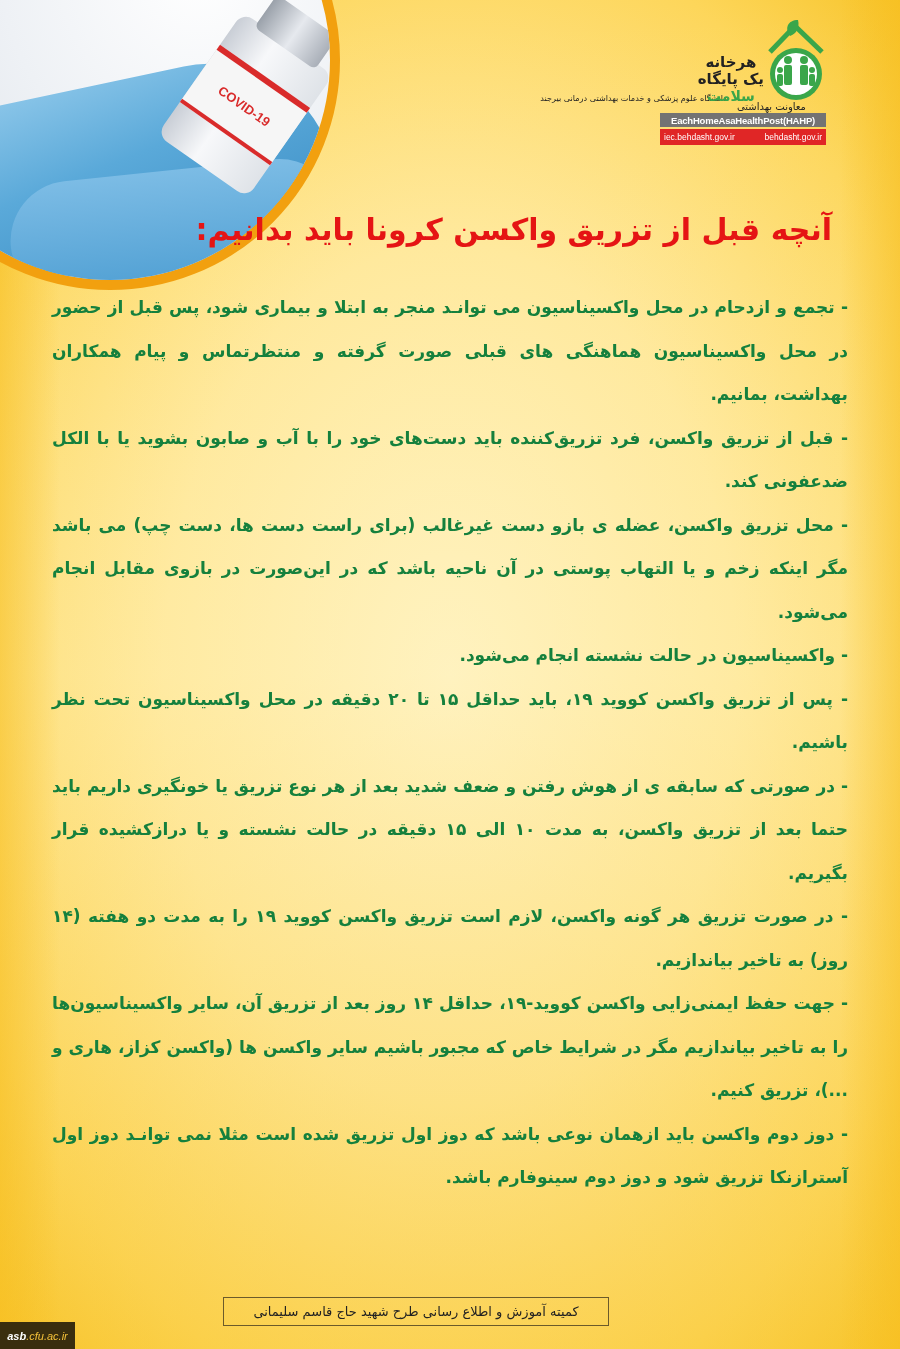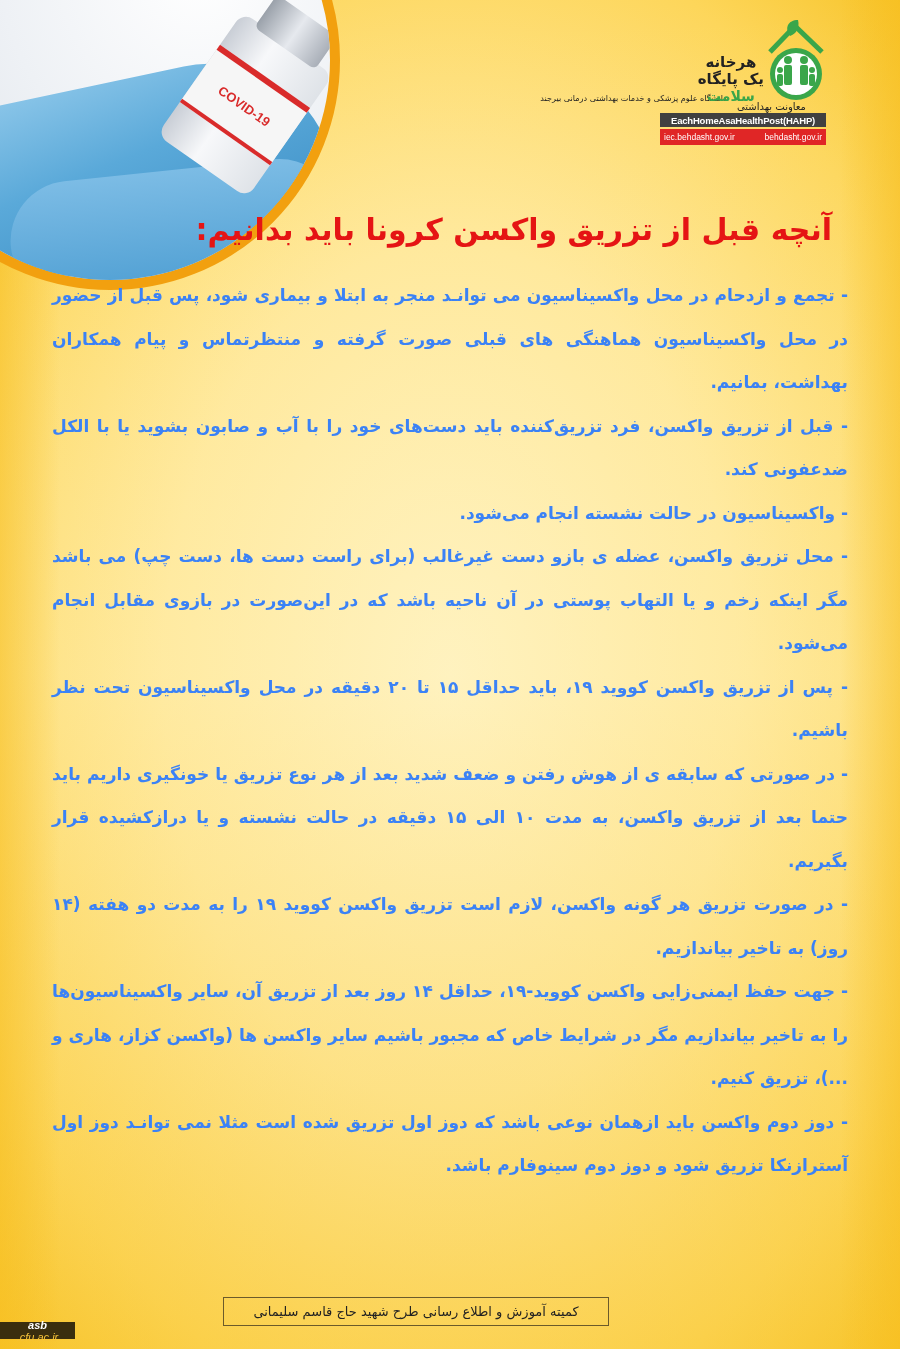--- a/index.html
+++ b/index.html
@@ -68,57 +68,57 @@
 
   .hahp-logo { position: absolute; left: 660px; top: 18px; width: 170px; height: 130px; }
   .hahp-apple { position: absolute; right: 0; top: 0; width: 70px; height: 86px; }
   .hahp-text {
     position: absolute; right: 66px; top: 36px; direction: rtl; text-align: center;
     font: bold 15px "DejaVu Sans", sans-serif; color: #222; line-height: 17px;
   }
   .hahp-text .green { color: #3aa64a; font-size: 14px; }
   .hahp-banner {
     position: absolute; left: 0; top: 95px; width: 166px; height: 14px;
-    background: #404040; color: #fff; font: bold 9.5px "Liberation Sans", sans-serif;
+    background: #737373; color: #fff; font: bold 9.5px "Liberation Sans", sans-serif;
     display: flex; align-items: center; justify-content: center; letter-spacing: -0.2px;
   }
   .hahp-urls {
     position: absolute; left: 0; top: 111px; width: 166px; height: 12px;
     background: #e02626; color: #fff; font: 8.5px "Liberation Sans", sans-serif;
     display: flex; justify-content: space-between; align-items: center; padding: 8px 4px; box-sizing: border-box;
   }
 
   
   .title {
     position: absolute; right: 68px; top: 212px;
     direction: rtl; color: #e51414;
     font: bold 30px "DejaVu Sans", sans-serif; white-space: nowrap;
   }
   .title .ul { text-decoration-thickness: 3px; text-underline-offset: 6px; }
 
   
   .content {
-    position: absolute; left: 52px; right: 52px; top: 274px;
+    position: absolute; left: 52px; right: 52px; top: 286px;
     direction: rtl; text-align: justify; text-align-last: right;
-    color: #3b82f6; font: bold 17px "DejaVu Sans", sans-serif; line-height: 43.5px;
+    color: #15803d; font: bold 17px "DejaVu Sans", sans-serif; line-height: 43.5px;
   }
   .content p { margin: 0; }
 
   
   .footer-box {
     position: absolute; left: 223px; top: 1297px; width: 386px; height: 29px;
     border: 1px solid #6b5a2a; box-sizing: border-box;
     display: flex; align-items: center; justify-content: center;
     direction: rtl; font: 13px "DejaVu Sans", sans-serif; color: #222;
   }
   .watermark {
-    position: absolute; left: 0; top: 1322px; width: 75px; height: 17px;
+    position: absolute; left: 0; top: 1322px; width: 75px; height: 28px;
     background: #3a2e0e; color: #fff;
     font: italic bold 11px "Liberation Sans", sans-serif;
-    display: flex; align-items: center; justify-content: center; flex-direction: column;
+    display: flex; align-items: center; justify-content: center;
   }
   .watermark .dom { color: #f5c23a; font-weight: normal; }
 </style>
 </head>
 <body>
 
 <div class="bg-streaks"></div>
 
 <div class="hero">
   <div class="glove"></div>
@@ -165,22 +165,22 @@
     <span>iec.behdasht.gov.ir</span>
     <span>behdasht.gov.ir</span>
   </div>
 </div>
 
 <div class="title"><span>آنچه </span><span class="ul">قبل از تزریق</span><span> واکسن کرونا باید بدانیم:</span></div>
 
 <div class="content">
   <p>- تجمع و ازدحام در محل واکسیناسیون می توانـد منجر به ابتلا و بیماری شود، پس قبل از حضور در محل واکسیناسیون هماهنگی های قبلی صورت گرفته و منتظرتماس و پیام همکاران بهداشت، بمانیم.</p>
   <p>- قبل از تزریق واکسن، فرد تزریق‌کننده باید دست‌های خود را با آب و صابون بشوید یا با الکل ضدعفونی کند.</p>
+  <p>- محل تزریق واکسن، عضله ی بازو دست غیرغالب (برای راست دست ها، دست چپ)  می باشد مگر اینکه زخم و یا التهاب پوستی در آن ناحیه باشد که در این‌صورت در بازوی مقابل انجام  می‌شود.</p>
   <p>- واکسیناسیون در حالت نشسته انجام می‌شود.</p>
-  <p>- محل تزریق واکسن، عضله ی بازو دست غیرغالب (برای راست دست ها، دست چپ)  می باشد مگر اینکه زخم و یا التهاب پوستی در آن ناحیه باشد که در این‌صورت در بازوی مقابل انجام  می‌شود.</p>
   <p>- پس از تزریق واکسن کووید ۱۹، باید حداقل ۱۵ تا ۲۰ دقیقه در محل واکسیناسیون تحت نظر باشیم.</p>
   <p>- در صورتی که سابقه ی از هوش رفتن و ضعف شدید بعد از هر نوع تزریق یا خونگیری داریم باید حتما بعد از تزریق واکسن، به مدت ۱۰ الی ۱۵ دقیقه در حالت نشسته و یا درازکشیده قرار بگیریم.</p>
   <p>- در صورت تزریق هر گونه واکسن، لازم است تزریق واکسن کووید ۱۹ را به مدت دو هفته (۱۴ روز) به تاخیر بیاندازیم.</p>
   <p>- جهت حفظ ایمنی‌زایی واکسن کووید-۱۹، حداقل ۱۴ روز بعد از تزریق آن، سایر واکسیناسیون‌ها را به تاخیر بیاندازیم مگر در شرایط خاص که مجبور باشیم سایر واکسن ها (واکسن کزاز، هاری و ...)، تزریق کنیم.</p>
   <p>- دوز دوم واکسن باید ازهمان نوعی باشد که دوز اول تزریق شده است مثلا نمی  توانـد  دوز  اول آسترازنکا تزریق شود و دوز دوم سینوفارم باشد.</p>
 </div>
 
 <div class="footer-box">کمیته آموزش و اطلاع رسانی طرح شهید حاج قاسم سلیمانی</div>
 
 <div class="watermark">

